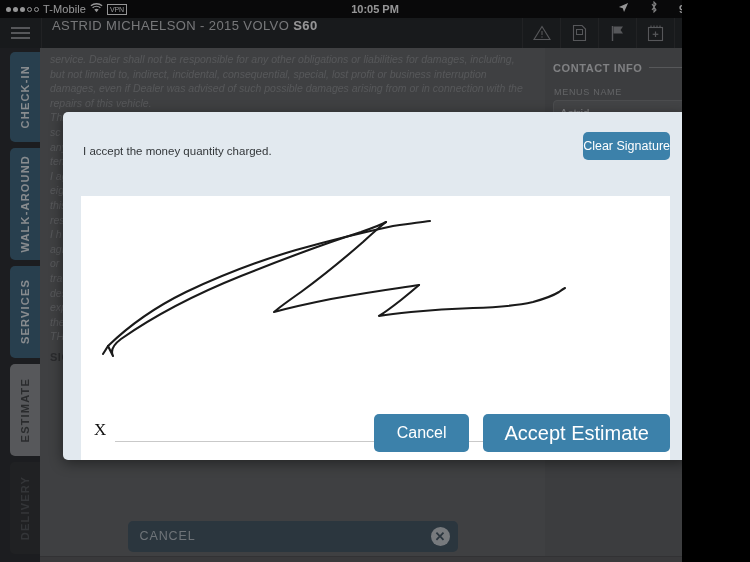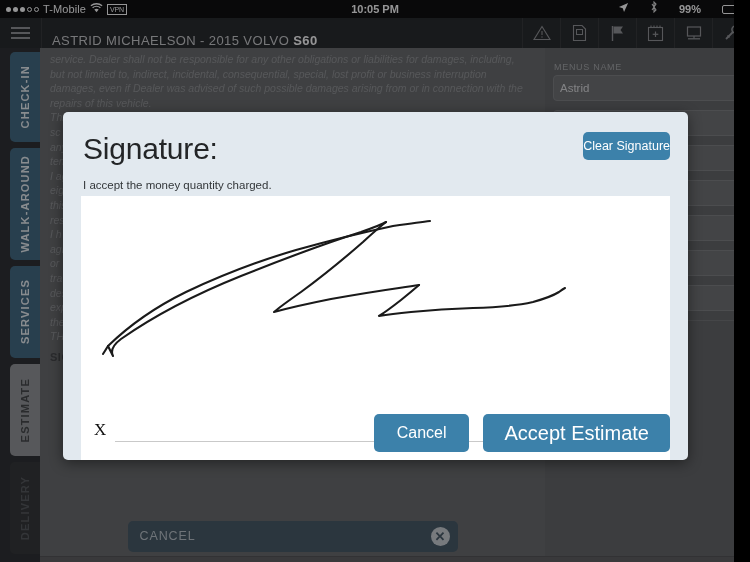--- a/index.html
+++ b/index.html
@@ -3,21 +3,21 @@
 <meta charset="utf-8">
 <style>
   * { box-sizing: border-box; margin: 0; padding: 0; }
   html, body {
     width: 750px; height: 562px;
     overflow: hidden;
     background: #000;
     font-family: "Liberation Sans", sans-serif;
     -webkit-font-smoothing: antialiased;
   }
-  #app { position: relative; width: 734px; height: 562px; overflow: hidden; }
+  #app { position: relative; width: 682px; height: 562px; overflow: hidden; }
 
   
   .statusbar {
     position: absolute; top: 0; left: 0; width: 750px; height: 18px;
     background: #000; color: #fff;
     font-size: 11px; line-height: 18px;
     display: flex; align-items: center;
   }
   .sb-left { display: flex; align-items: center; gap: 4px; padding-left: 6px; }
   .sb-dots { display: flex; align-items: center; gap: 2px; }
@@ -43,21 +43,21 @@
   }
   .batt::after {
     content: ""; position: absolute; right: -3px; top: 2.5px;
     width: 2px; height: 3px; background: #fff; border-radius: 0 1px 1px 0;
   }
   .batt-fill { height: 100%; background: #4cd964; border-radius: 1px; }
 
   
   .appheader {
     position: absolute; top: 18px; left: 0; width: 750px; height: 30px;
-    background: #1d1f21; display: flex; align-items: flex-end;
+    background: #1d1f21; display: flex; align-items: flex-start;
   }
   .hamburger {
     width: 42px; height: 30px; display: flex; flex-direction: column;
     justify-content: center; align-items: center; gap: 3px;
     border-right: 1px solid #2c2e30;
   }
   .hamburger i { display: block; width: 19px; height: 2px; background: #8c8f92; }
   .vehicle-title {
     padding-left: 10px; color: #c7c9cb; font-size: 13px; letter-spacing: .4px;
   }
@@ -342,20 +342,30 @@
     </div>
 
     <div class="cancelrow">
       <div class="cancelbar">
         <span class="lbl">CANCEL</span>
         <span class="cancel-x">✕</span>
       </div>
     </div>
 
     <div class="rpanel">
+      <div class="rp-head">
+        <span class="rp-title">CONTACT INFO</span>
+        <span class="rp-rule"></span>
+        <span>
+          <svg width="19" height="19" viewBox="0 0 19 19">
+              <path d="M2 2 H11 L14 5 V17 H2 Z" stroke="#c9cacc" stroke-width="1.2" fill="none"></path>
+              <path d="M8 13 L15.5 5.5 L17.5 7.5 L10 15 L7.3 15.7 Z" fill="#c9cacc"></path>
+            </svg>
+        </span>
+      </div>
       <div class="rp-sublabel">MENUS NAME</div>
       <div class="rp-field">
         <span>Astrid</span>
       </div>
       <div class="rp-field"></div>
       <div class="rp-field"></div>
       <div class="rp-field"></div>
       <div class="rp-field"></div>
       <div class="rp-field"></div>
       <div class="rp-field"></div>
@@ -373,21 +383,20 @@
     <div class="summary">
       
       
     </div>
   </div>
 
   <div class="dim"></div>
 
   <div class="modal">
     <div class="modal-head">
-      <div class="modal-title">Signature:</div>
       <div class="modal-sub">I accept the money quantity charged.</div>
       <button class="btn btn-clear">Clear Signature</button>
     </div>
 
     <div class="canvas-wrap">
       <svg width="589" height="310" viewBox="0 0 589 310">
         <g fill="none" stroke="#1a1a1a" stroke-width="2.1" stroke-linecap="round" stroke-linejoin="round">
           <path d="M22 158 Q24 155 27 150 Q60 118 105 96 Q160 70 215 54 Q265 40 312 30 Q340 26 349 25"></path>
           <path d="M27 150 Q30 156 32 160 Q28 152 40 143 Q90 108 160 80 Q230 52 280 36 Q300 29 305 26"></path>
           <path d="M305 26 Q295 34 282 46 Q250 74 220 96 Q200 110 193 116 Q215 110 250 103 Q290 96 318 92 Q332 90 338 89"></path>

